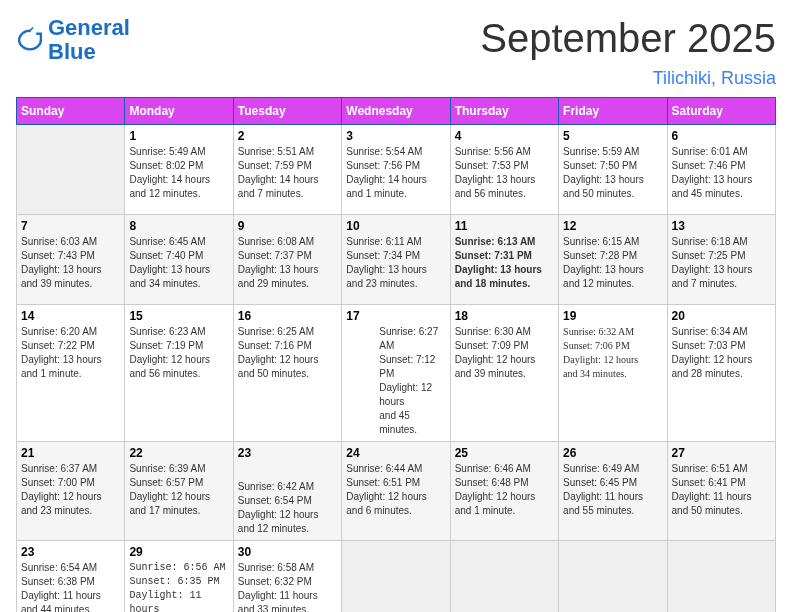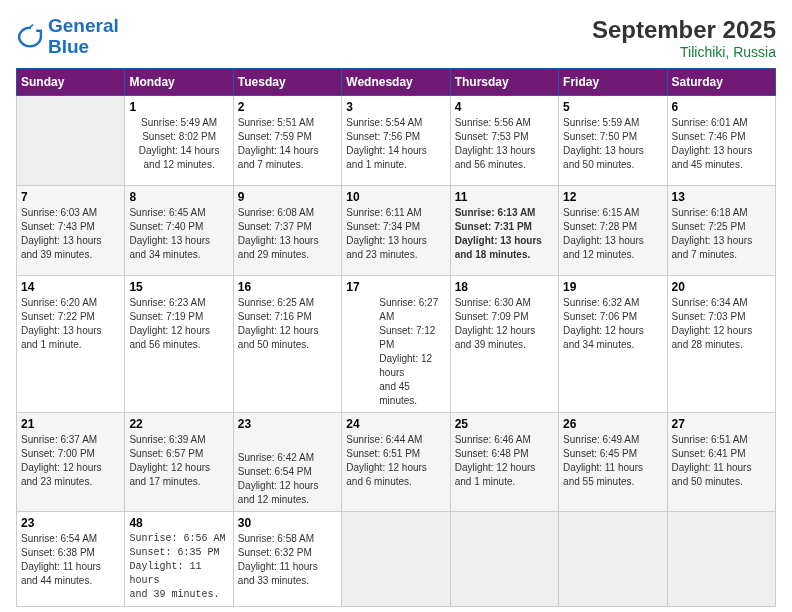--- a/index.html
+++ b/index.html
@@ -15,51 +15,52 @@
       justify-content: space-between;
       align-items: flex-start;
       margin-bottom: 8px;
     }
     .logo {
       display: flex;
       align-items: center;
       gap: 4px;
     }
     .logo-text {
-      font-size: 19px;
+      font-size: 22px;
       font-weight: bold;
       color: #333;
       line-height: 1.1;
     }
     .logo-text span {
       color: #1a6fc4;
     }
     .logo-icon {
       width: 28px;
       height: 28px;
     }
     .title-block {
       text-align: right;
     }
     .month-title {
-      font-size: 24px;
-      font-weight: bold;
+      font-size: 40px;
+      font-weight: normal;
       color: #333;
     }
     .location {
-      font-size: 14px;
-      color: #15803d;
+      font-size: 18px;
+      color: #3b82f6;
+      margin-top: 7px;
     }
     table {
       width: 100%;
       border-collapse: collapse;
       font-size: 11px;
     }
     thead th {
-      background: #701a75;
+      background: #d946ef;
       color: #fff;
       padding: 6px 4px;
       text-align: left;
       font-size: 12px;
       border: 1px solid #1a5aa8;
     }
     tbody td {
       border: 1px solid #ccc;
       vertical-align: top;
       padding: 4px;
@@ -122,21 +123,21 @@
         <th>Thursday</th>
         <th>Friday</th>
         <th>Saturday</th>
       </tr>
   </thead>
   <tbody id="calendar-body">
   <tr>
         <td class="empty-cell"></td>
         <td>
           <div class="day-num">1</div>
-          <div class="day-info" style="white-space: pre-line; text-align: center;">Sunrise: 5:49 AM
+          <div class="day-info" style="white-space: pre-line;">Sunrise: 5:49 AM
 Sunset: 8:02 PM
 Daylight: 14 hours
 and 12 minutes.</div>
         </td>
         <td>
           <div class="day-num">2</div>
           <div class="day-info" style="white-space: pre-line;">Sunrise: 5:51 AM
 Sunset: 7:59 PM
 Daylight: 14 hours
 and 7 minutes.</div>
@@ -252,21 +253,21 @@
         </td>
         <td>
           <div class="day-num">18</div>
           <div class="day-info" style="white-space: pre-line;">Sunrise: 6:30 AM
 Sunset: 7:09 PM
 Daylight: 12 hours
 and 39 minutes.</div>
         </td>
         <td>
           <div class="day-num">19</div>
-          <div class="day-info" style="white-space: pre-line;">Sunrise: 6:32 AM
+          <div class="day-info" style="white-space: pre-line; font-family: Liberation Serif, serif;">Sunrise: 6:32 AM
 Sunset: 7:06 PM
 Daylight: 12 hours
 and 34 minutes.</div>
         </td>
         <td>
           <div class="day-num">20</div>
           <div class="day-info" style="white-space: pre-line;">Sunrise: 6:34 AM
 Sunset: 7:03 PM
 Daylight: 12 hours
 and 28 minutes.</div>
@@ -325,21 +326,21 @@
       </tr>
       <tr>
         <td>
           <div class="day-num">23</div>
           <div class="day-info" style="white-space: pre-line;">Sunrise: 6:54 AM
 Sunset: 6:38 PM
 Daylight: 11 hours
 and 44 minutes.</div>
         </td>
         <td>
-          <div class="day-num">48</div>
+          <div class="day-num">29</div>
           <div class="day-info" style="white-space: pre-line; font-family: Liberation Mono, monospace;">Sunrise: 6:56 AM
 Sunset: 6:35 PM
 Daylight: 11 hours
 and 39 minutes.</div>
         </td>
         <td>
           <div class="day-num">30</div>
           <div class="day-info" style="white-space: pre-line;">Sunrise: 6:58 AM
 Sunset: 6:32 PM
 Daylight: 11 hours

